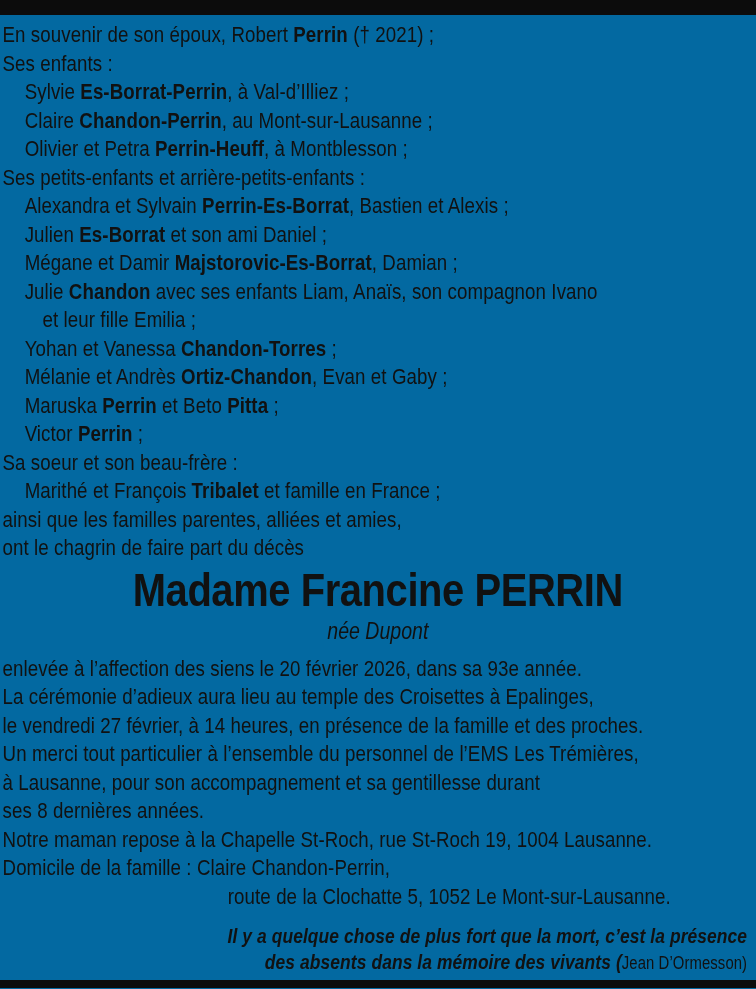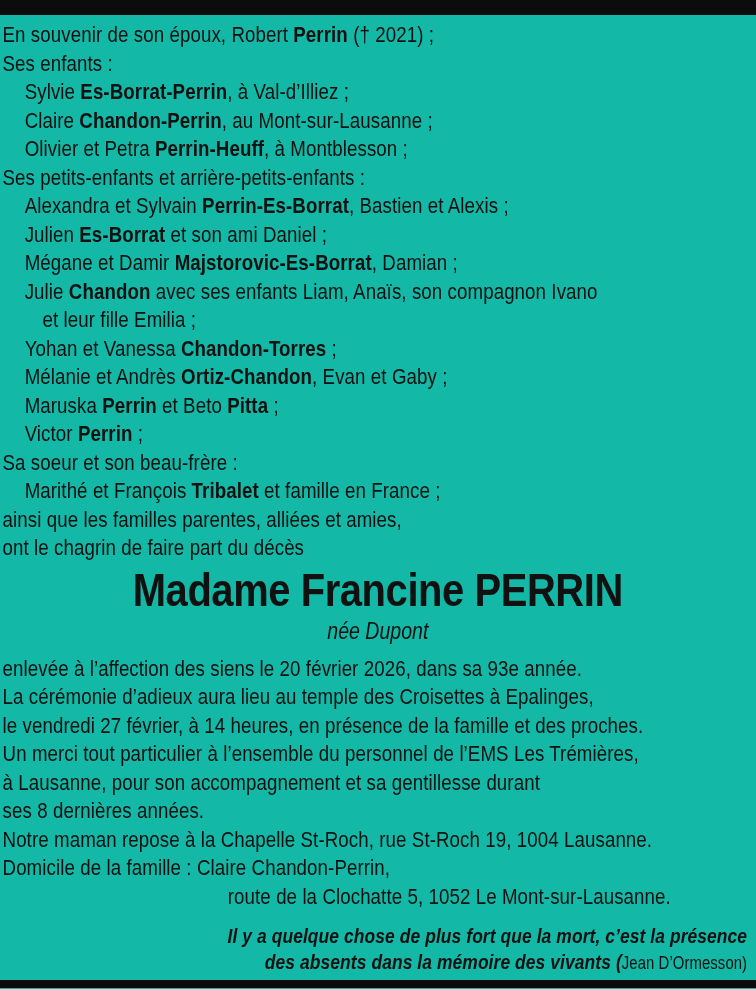--- a/index.html
+++ b/index.html
@@ -4,21 +4,21 @@
 <style>
   html, body {
     margin: 0;
     padding: 0;
     background: #ffffff;
   }
   .page {
     position: relative;
     width: 756px;
     height: 989px;
-    background: #14b8a6;
+    background: #0369a1;
     overflow: hidden;
     font-family: "Liberation Sans", sans-serif;
     color: #111111;
   }
   .bar {
     position: absolute;
     left: 0;
     width: 756px;
     background: #0c0c0c;
   }

